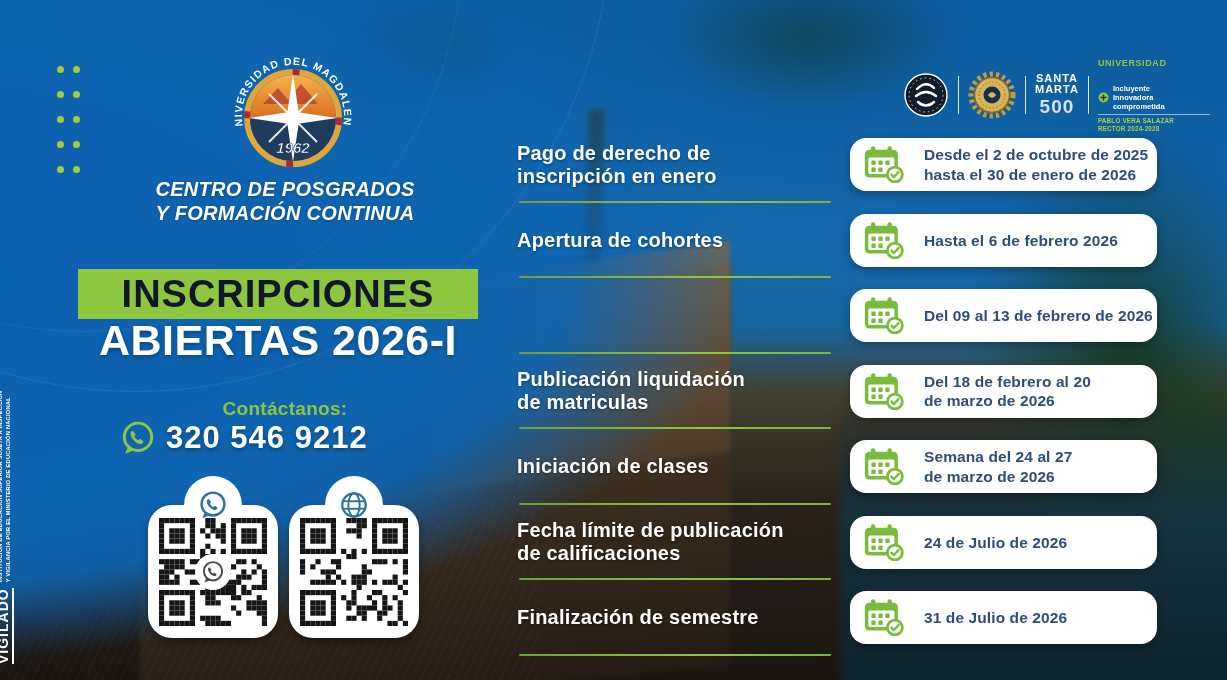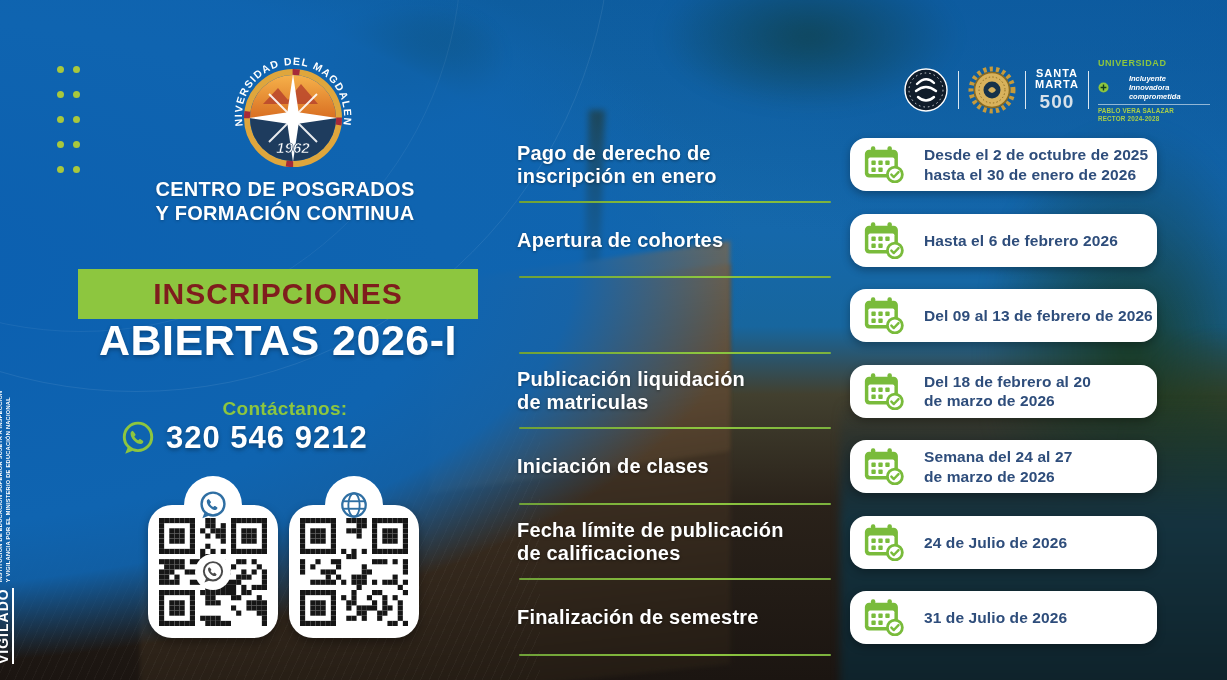--- a/index.html
+++ b/index.html
@@ -29,42 +29,42 @@
   
   .dots{position:absolute;left:57px;top:66px;display:grid;grid-template-columns:repeat(2,7px);gap:18px 9px;}
   .dot{width:7px;height:7px;border-radius:50%;background:#a8c83d;}
   
   .vigilado{position:absolute;left:14px;bottom:16px;transform:rotate(-90deg);transform-origin:left bottom;display:flex;align-items:center;gap:6px;color:#fff;width:max-content;}
   .vig-big{font-size:14px;font-weight:800;letter-spacing:1px;border-bottom:2px solid #fff;padding-bottom:1px;}
   .vig-small{font-size:5.6px;font-weight:700;line-height:1.3;white-space:pre-line;letter-spacing:.3px;}
   
   .seal{position:absolute;left:233px;top:48px;width:120px;height:122px;}
   
-  .dept{position:absolute;left:120px;top:178px;width:330px;text-align:center;color:#fff;font-size:20px;font-weight:800;line-height:1.18;white-space:pre-line;letter-spacing:.3px;text-shadow:0 1px 3px rgba(0,0,0,.25);}
+  .dept{position:absolute;left:120px;top:178px;width:330px;text-align:center;color:#fff;font-size:20px;font-weight:800;line-height:1.18;white-space:pre-line;letter-spacing:.3px;text-shadow:0 1px 3px rgba(0,0,0,.25);font-style:italic;}
   .band{position:absolute;left:78px;top:269px;width:400px;height:50px;background:#8dc63f;display:flex;align-items:center;justify-content:center;}
-  .band-text{color:#7f1d1d;font-size:30px;font-weight:800;letter-spacing:1px;}
+  .band-text{color:#0f172a;font-size:38px;font-weight:800;letter-spacing:1px;}
   .headline2{position:absolute;left:78px;top:316px;width:400px;text-align:center;color:#fff;font-size:43px;font-weight:800;letter-spacing:.5px;text-shadow:0 2px 4px rgba(0,0,0,.3);}
   .contact-label{position:absolute;left:120px;top:398px;width:330px;text-align:center;color:#8dc63f;font-size:19px;font-weight:800;letter-spacing:.3px;}
   .phone-row{position:absolute;left:120px;top:420px;width:330px;display:flex;align-items:center;justify-content:flex-start;gap:10px;}
   .phone{color:#fff;font-size:31px;font-weight:800;letter-spacing:1px;text-shadow:0 2px 4px rgba(0,0,0,.35);}
   
   .qr-card{position:absolute;top:505px;width:130px;height:133px;background:#fff;border-radius:24px;box-shadow:0 4px 10px rgba(0,0,0,.35);}
   .qr1{left:148px;} .qr2{left:289px;}
   .qr-tab{position:absolute;top:-29px;left:36px;width:58px;height:58px;border-radius:50%;background:#fff;display:flex;align-items:center;justify-content:center;}
   .qr-svg{position:absolute;left:11px;top:13px;}
   .qr-center{position:absolute;left:47px;top:49px;width:36px;height:36px;border-radius:50%;background:#fff;display:flex;align-items:center;justify-content:center;}
   
   .logos{position:absolute;left:903px;top:58px;display:flex;align-items:center;gap:9px;}
   .logo-sep{width:1px;height:38px;background:rgba(255,255,255,.85);}
   .sm-block{color:#fff;text-align:center;line-height:1;}
   .sm-line{font-size:11px;font-weight:800;letter-spacing:1px;}
   .sm-500{font-size:19px;font-weight:800;color:#e9edf0;opacity:.92;margin-top:2px;letter-spacing:1px;}
   .um-block{width:112px;line-height:1.15;}
   .um-brand{color:#8dc63f;font-size:9px;font-weight:800;letter-spacing:.6px;}
-  .um-tagrow{display:flex;align-items:center;gap:20px;margin-top:6px;font-style:italic;}
+  .um-tagrow{display:flex;align-items:center;gap:4px;margin-top:16px;}
   .um-tag{color:#fff;font-size:7.5px;font-weight:800;white-space:pre-line;line-height:1.2;}
   .um-foot{color:#a9cf49;font-size:6.3px;font-weight:700;white-space:pre-line;margin-top:3px;border-top:1px solid rgba(255,255,255,.55);padding-top:2px;letter-spacing:.2px;}
   
   .timeline{position:absolute;left:517px;top:127px;width:640px;}
   .tl-row{position:relative;height:75.5px;display:flex;align-items:center;}
   .tl-label{width:325px;color:#fff;font-size:20px;font-weight:800;line-height:1.16;white-space:pre-line;letter-spacing:.2px;text-shadow:0 1px 3px rgba(0,0,0,.4);}
   .tl-divider{position:absolute;left:2px;bottom:0;width:312px;height:2px;background:linear-gradient(90deg,#6fa038,#8dc63f 60%,#7cb23e);border-radius:1px;}
   .tl-card{margin-left:auto;width:307px;height:53px;background:#fff;border-radius:16px;display:flex;align-items:center;box-shadow:0 3px 8px rgba(0,0,0,.3);}
   .tl-card .cal{width:40px;height:37px;margin-left:14px;flex:0 0 auto;}
   .tl-date{margin-left:20px;color:#2e4d7b;font-size:15.5px;font-weight:600;line-height:1.25;white-space:pre-line;letter-spacing:.1px;}

